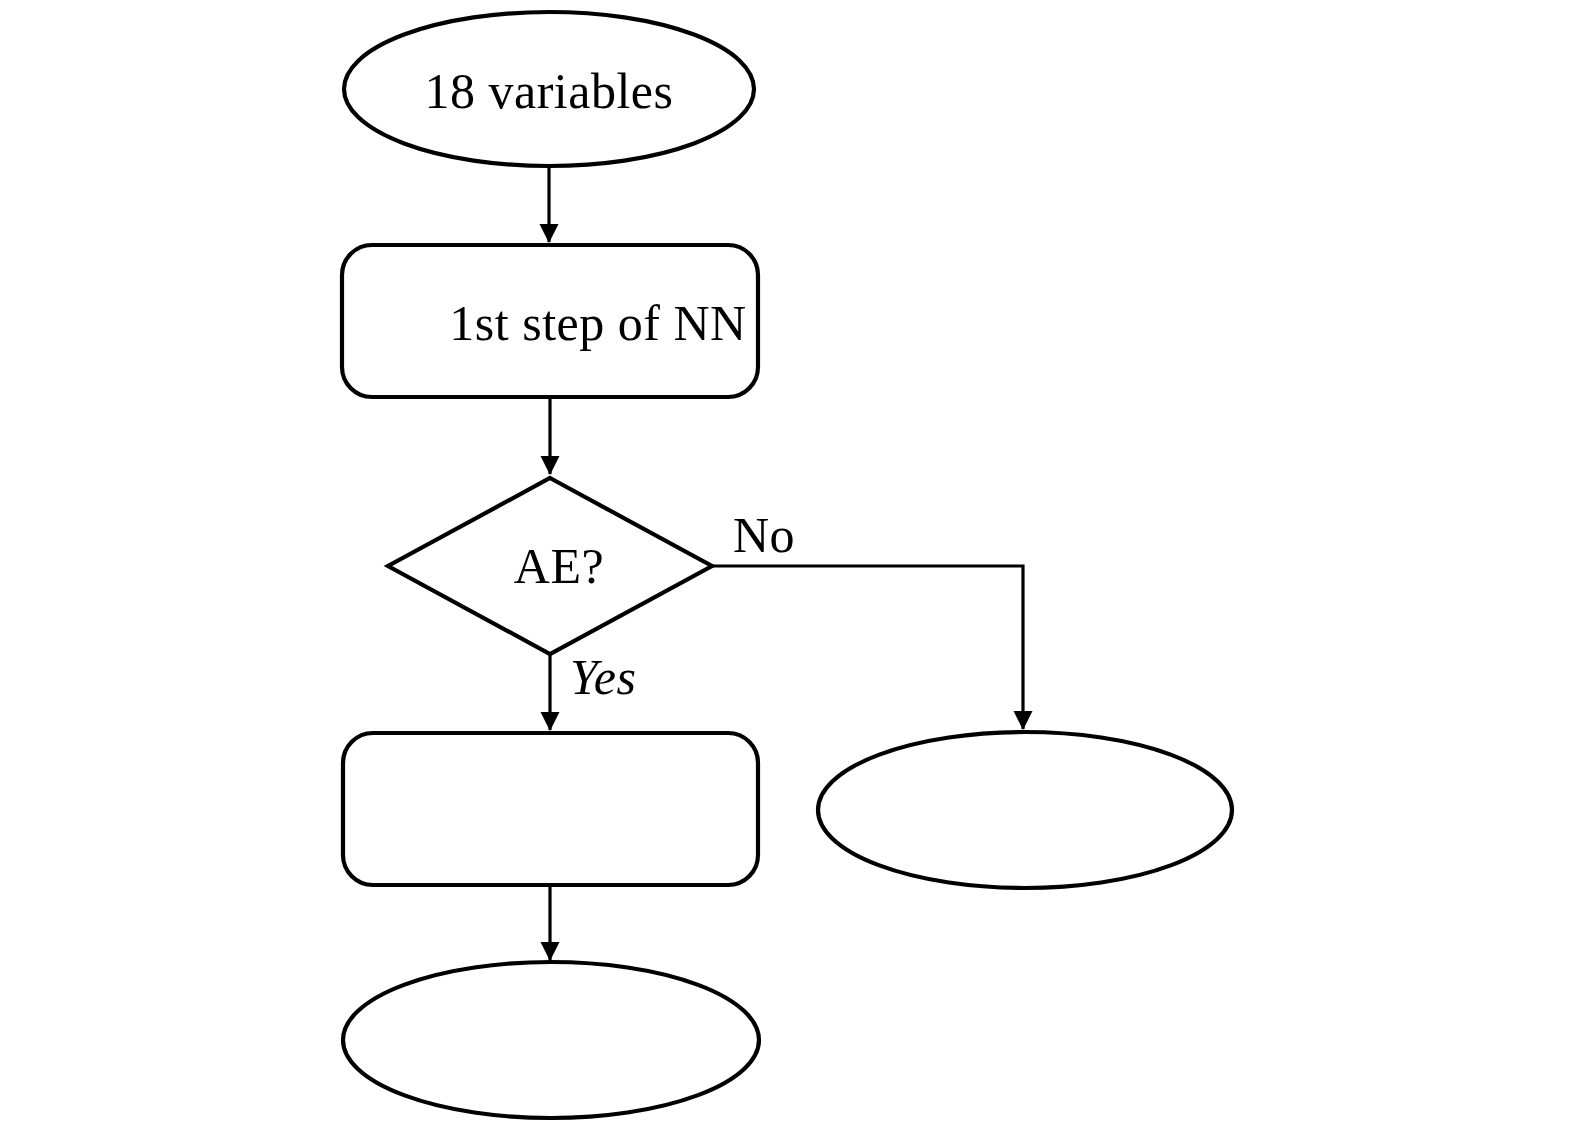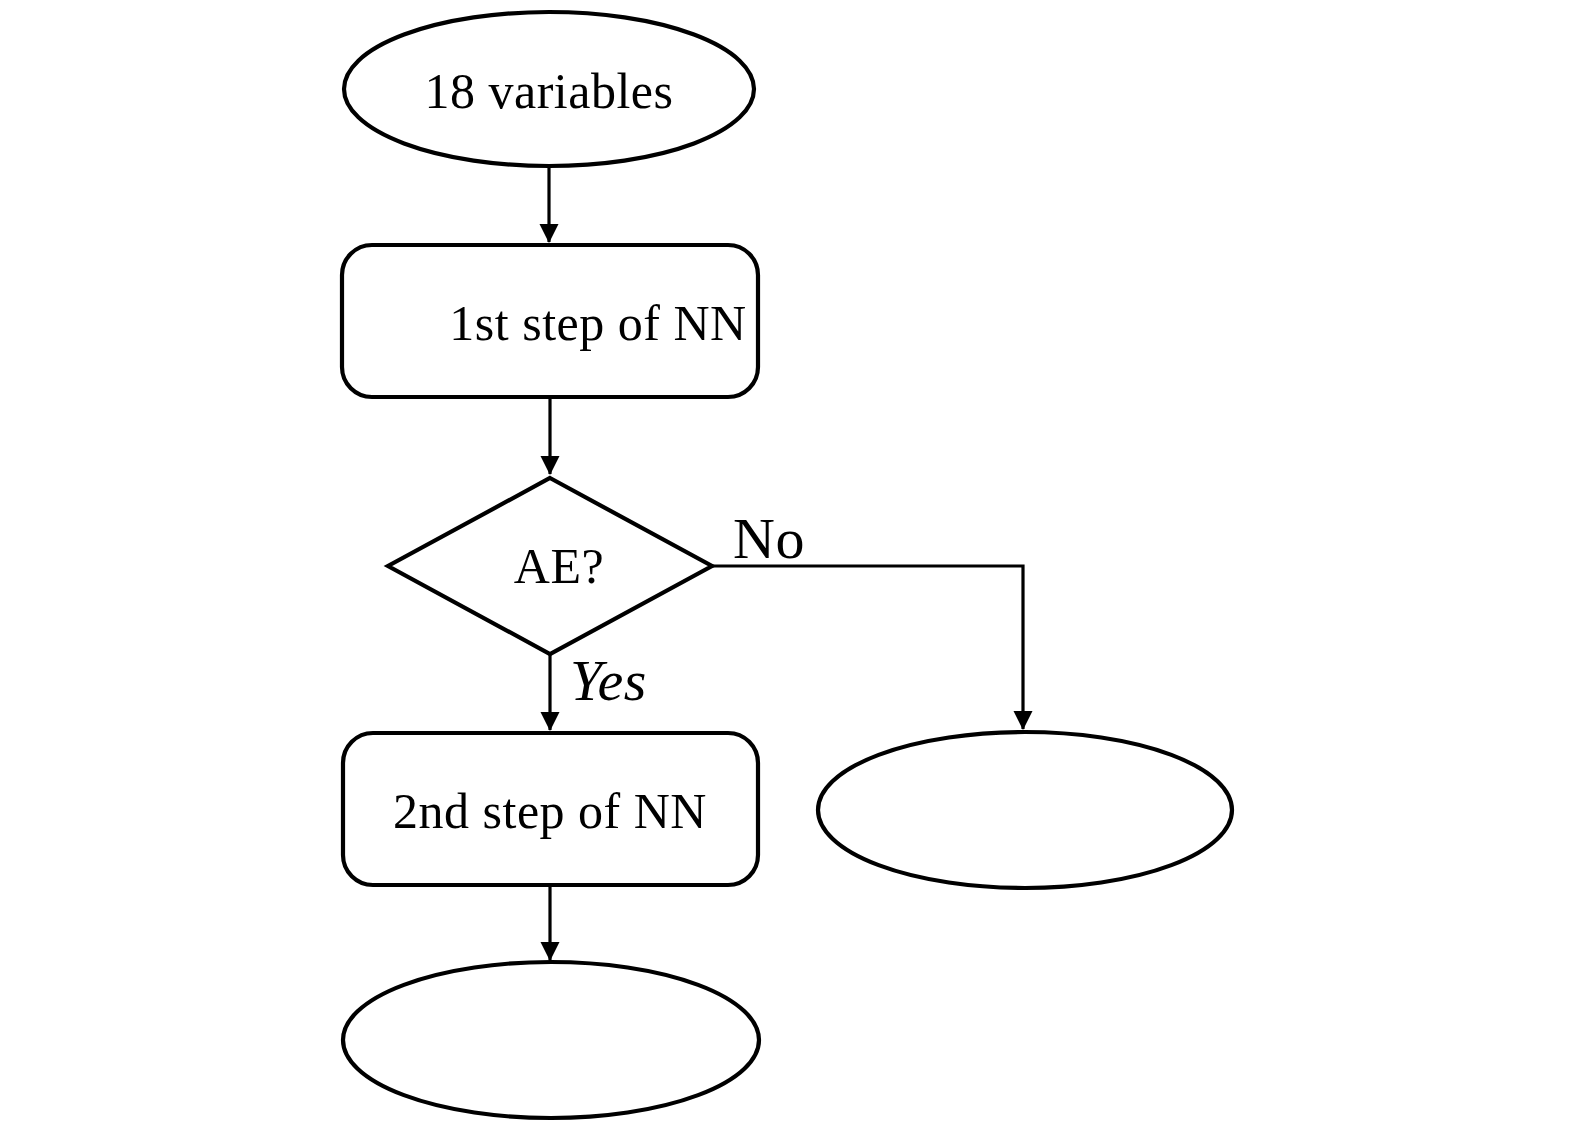--- a/index.html
+++ b/index.html
@@ -25,21 +25,21 @@
     position: absolute;
     transform: translate(-50%, -50%);
     font-size: 50px;
     line-height: 1;
     white-space: nowrap;
     text-align: left;
     letter-spacing: 0.5px;
   }
   .edge-label {
     position: absolute;
-    font-size: 58px;
+    font-size: 50px;
     line-height: 1;
     white-space: nowrap;
     letter-spacing: 0.5px;
   }
   .math-italic {
     font-style: italic;
   }
   .node-label sub {
     font-size: 0.68em;
     line-height: 0;
@@ -79,21 +79,20 @@
 
     <ellipse cx="551" cy="1040" rx="208" ry="78" fill="#ffffff" stroke="#000000" stroke-width="4.2"></ellipse>
   </svg>
 
   <div class="node-label" style="left:549px; top:91px;">18 variables</div>
 
   <div class="node-label" style="left:550px; top:323px;margin-left:48px;">1st step of NN</div>
 
   <div class="node-label" style="left:559px; top:566px;">AE?</div>
 
-  <div class="node-label" style="left:550px; top:811px;">2nd step of NN</div>
 
 
 
   <div class="edge-label" style="left:733px; top:510px;">No</div>
 
   <div class="edge-label" style="left:570px; top:652px;font-style:italic;">Yes</div>
 
 </div>
 
 </body></html>

